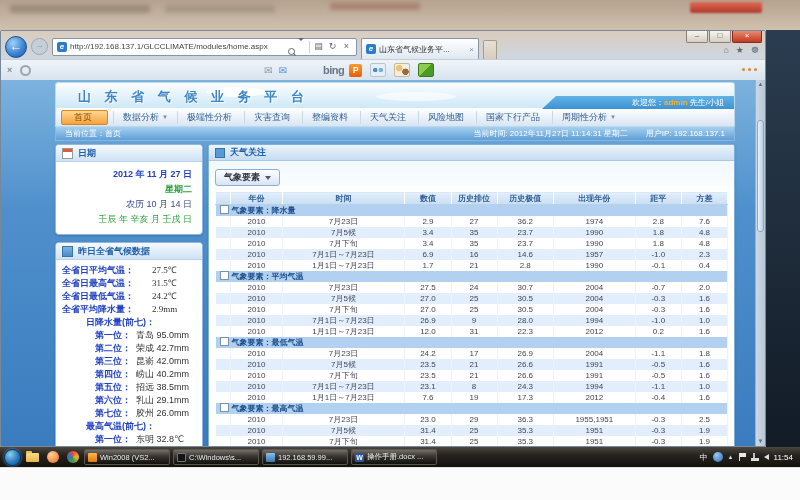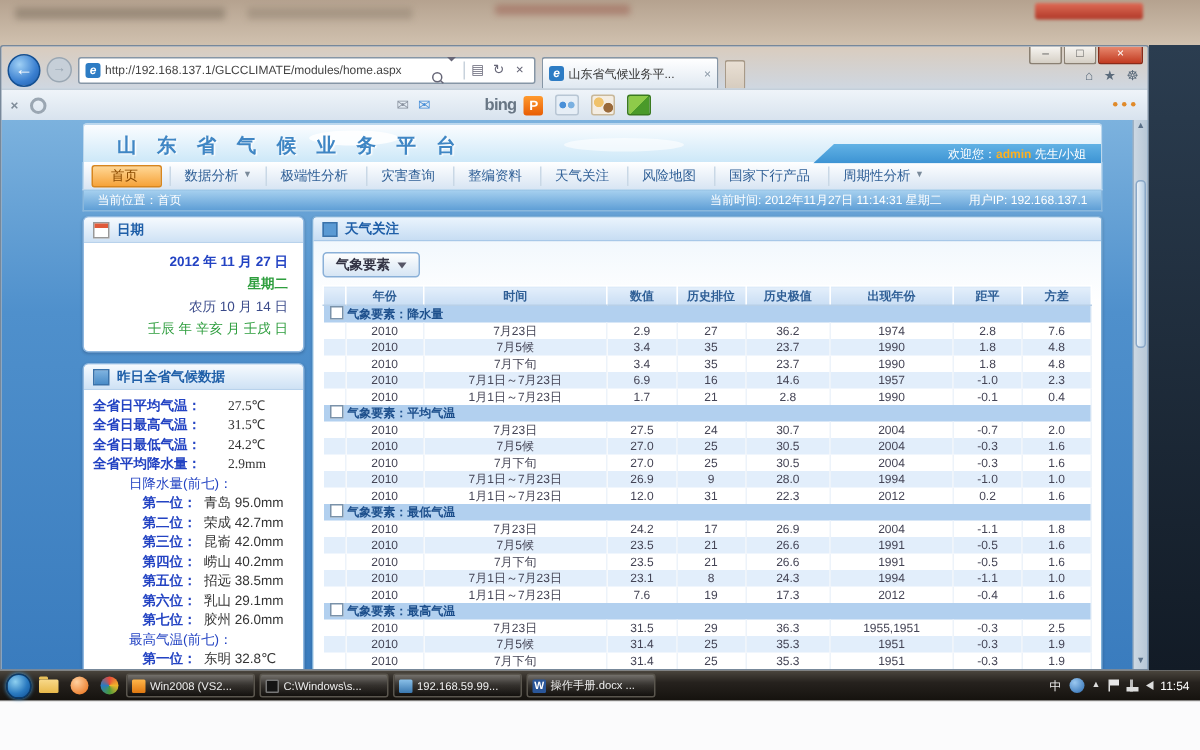--- a/index.html
+++ b/index.html
@@ -108,21 +108,21 @@
   .grid-icon{width:9px;height:9px;flex:none;background:linear-gradient(180deg,#7fb3e0,#4a8cc8);border:1px solid #3a72aa;}
   .date-body{padding:5px 10px 7px;text-align:right;font-size:9px;line-height:15px;}
   .d-main{color:#2343c3;font-weight:bold;}
   .d-week{color:#2e9e3e;font-weight:bold;}
   .d-lunar{color:#3a4a8a;}
   .d-gz{color:#2e9e3e;}
   .stats-body{padding:4px 6px 8px;font-size:9px;line-height:13px;}
   .stat-line{display:flex;justify-content:flex-end;gap:18px;font-family:Liberation Serif, serif;}
   .sl-label{color:#2343c3;font-weight:bold;white-space:nowrap;}
   .sl-val{width:44px;color:#333;text-align:left;white-space:nowrap;}
-  .g-title{color:#2343c3;font-weight:normal;padding-left:24px;}
+  .g-title{color:#2343c3;font-weight:bold;padding-left:24px;}
   .g-line{display:flex;justify-content:flex-end;gap:5px;}
   .g-pos{color:#2343c3;font-weight:bold;white-space:nowrap;}
   .g-val{width:60px;color:#333;text-align:left;white-space:nowrap;}
   
   .main-panel{flex:1;border:1px solid #7fb0d8;border-radius:3px;background:#fff;overflow:hidden;
     box-shadow:0 1px 2px rgba(0,0,30,.18);}
   .mp-hd{height:15px;display:flex;align-items:center;gap:5px;padding:0 6px;font-size:9px;font-weight:bold;color:#1f5fa8;
     background:linear-gradient(180deg,#eaf4fd,#c7ddf3);border-bottom:1px solid #a8c8e8;}
   .list-icon{width:8px;height:8px;flex:none;background:#5a9ad4;border:1px solid #3a72aa;}
   .mp-body{padding:5px 6px 5px;background:linear-gradient(180deg,#f2f8fd,#ffffff 40px);}
@@ -651,21 +651,21 @@
 
                   <tbody>
                     <tr class="sec">
                       <td colspan="9"><span class="chk"></span><span>气象要素：最高气温</span></td>
                     </tr>
 
                       <tr>
                         <td></td>
                         <td>2010</td>
                         <td>7月23日</td>
-                        <td>31.5</td>
+                        <td>23.0</td>
                         <td>29</td>
                         <td>36.3</td>
                         <td>1955,1951</td>
                         <td>-0.3</td>
                         <td>2.5</td>
                       </tr>
 
                       <tr>
                         <td></td>
                         <td>2010</td>

